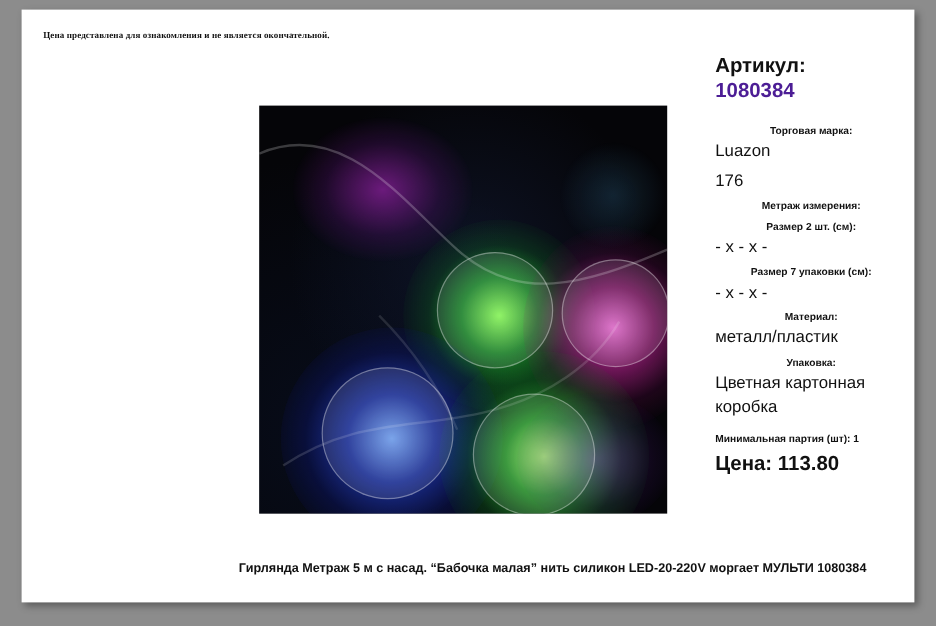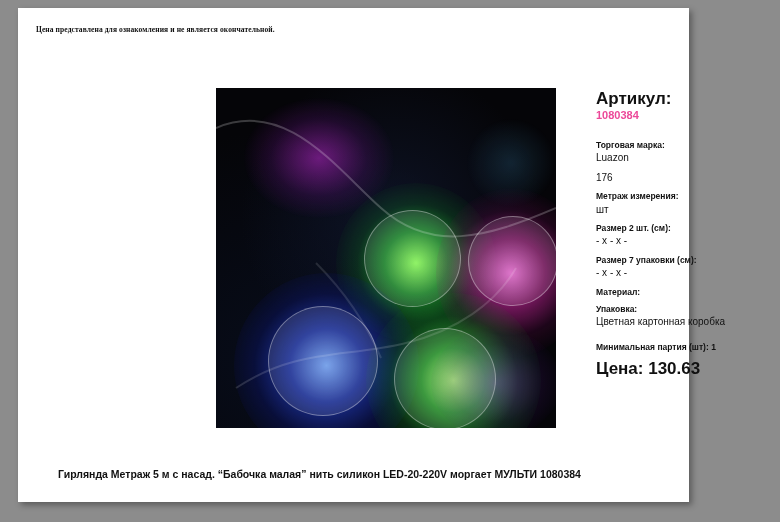--- a/index.html
+++ b/index.html
@@ -8,21 +8,21 @@
     background: #8c8c8c;
     width: 780px;
     height: 522px;
     overflow: hidden;
     font-family: "Liberation Sans", sans-serif;
   }
   .page {
     position: absolute;
     left: 18px;
     top: 8px;
-    width: 671px;
+    width: 744px;
     height: 494px;
     background: #ffffff;
     box-shadow: 3px 3px 6px rgba(0,0,0,0.35);
     box-sizing: border-box;
   }
   .disclaimer {
     position: absolute;
     left: 18px;
     top: 17px;
     font-size: 7.5px;
@@ -96,67 +96,67 @@
   .wire {
     position: absolute;
     left: 0; top: 0; width: 100%; height: 100%;
   }
   
   .info {
     position: absolute;
     left: 578px;
     top: 36px;
     width: 160px;
-    margin-top: 44px;
   }
   .sku-label {
     font-size: 17px;
     font-weight: bold;
     color: #111;
     line-height: 1.25;
   }
   .sku-value {
-    font-size: 11px;
-    font-weight: bold;
-    color: #ec4899;
+    font-size: 17px;
+    font-weight: bold;
+    color: #4c1d95;
     line-height: 1.25;
     margin-bottom: 16px;
   }
   .spec {
     margin-bottom: 5px;
   }
   .spec-label {
     font-size: 8.5px;
     font-weight: bold;
     color: #111;
     line-height: 1.45;
+    text-align: center;
   }
   .spec-value {
-    font-size: 10px;
+    font-size: 14px;
     color: #111;
     line-height: 1.45;
   }
   .minlot {
     margin-top: 12px;
     font-size: 8.5px;
     font-weight: bold;
     color: #111;
   }
   .price {
     margin-top: 7px;
     font-size: 17px;
     font-weight: bold;
     color: #111;
   }
   .caption {
     position: absolute;
     left: 0;
     right: 0;
     top: 460px;
-    text-align: left;
+    text-align: right;
     font-size: 10.5px;
     font-weight: bold;
     color: #111;
     padding: 0 40px;
     box-sizing: border-box;
   }
 </style>
 </head>
 <body>
 
@@ -193,37 +193,37 @@
 
     <div class="spec">
       <div class="spec-label">Торговая марка:</div>
       <div class="spec-value">Luazon</div>
     </div>
     <div class="spec">
       <div class="spec-value">176</div>
     </div>
     <div class="spec">
       <div class="spec-label">Метраж измерения:</div>
-      <div class="spec-value">шт</div>
     </div>
     <div class="spec">
       <div class="spec-label">Размер 2 шт. (см):</div>
       <div class="spec-value">- х - х -</div>
     </div>
     <div class="spec">
       <div class="spec-label">Размер 7 упаковки (см):</div>
       <div class="spec-value">- х - х -</div>
     </div>
     <div class="spec">
       <div class="spec-label">Материал:</div>
+      <div class="spec-value">металл/пластик</div>
     </div>
     <div class="spec">
       <div class="spec-label">Упаковка:</div>
       <div class="spec-value">Цветная картонная коробка</div>
     </div>
 
     <div class="minlot">Минимальная партия (шт): 1</div>
-    <div class="price">Цена: 130.63</div>
+    <div class="price">Цена: 113.80</div>
   </div>
 
   <div class="caption">Гирлянда Метраж 5 м с насад. “Бабочка малая” нить силикон LED-20-220V моргает МУЛЬТИ 1080384</div>
 
 </div>
 
 </body></html>

